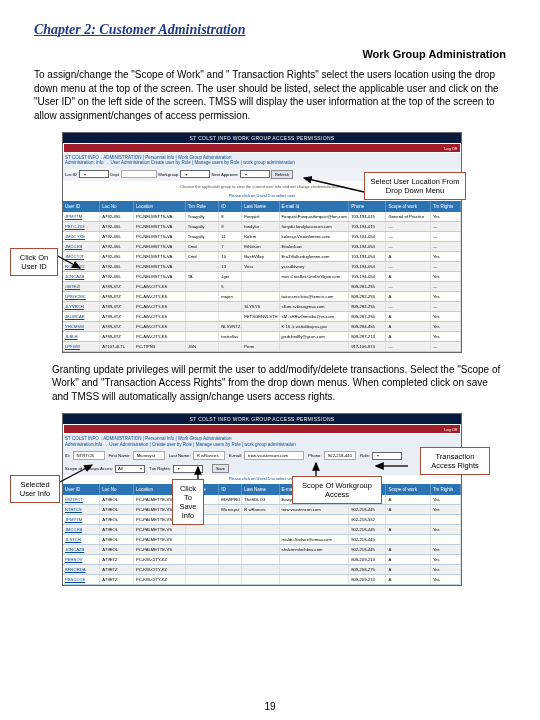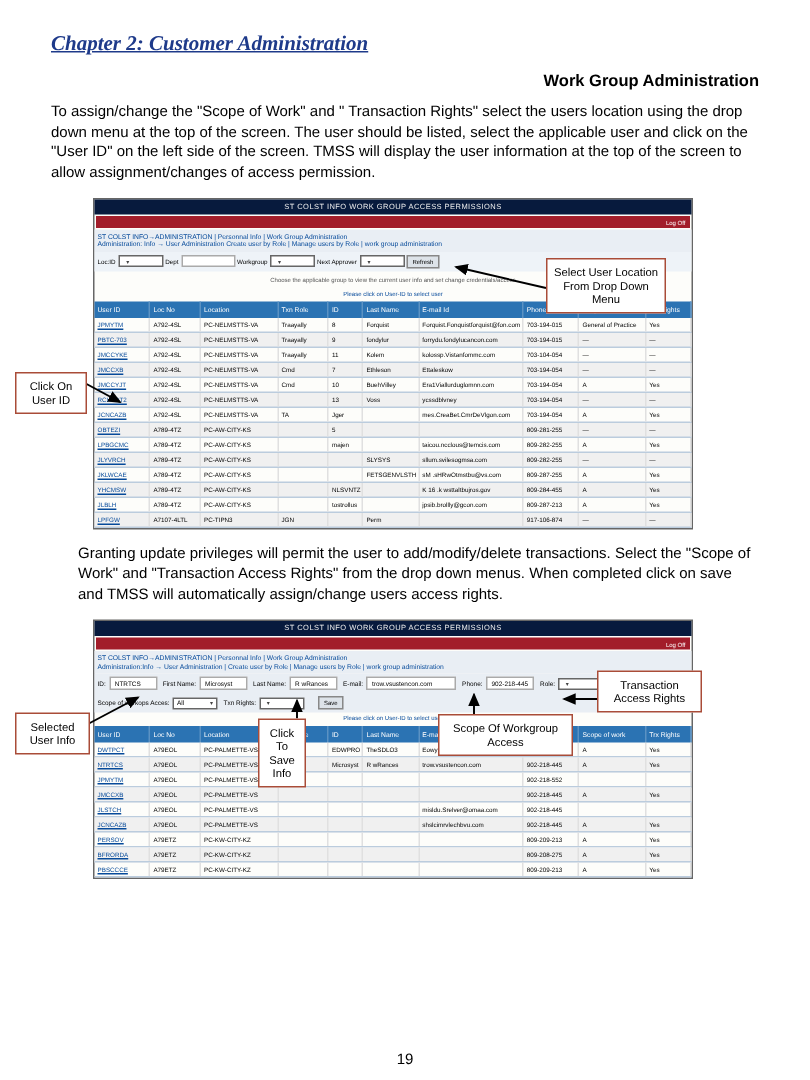--- a/index.html
+++ b/index.html
@@ -256,21 +256,21 @@
             <div style="flex:0.5"></div>
             <div style="flex:0.9">Perm</div>
             <div style="flex:1.8"></div>
             <div style="flex:0.9">917-106-874</div>
             <div style="flex:1.1">—</div>
             <div style="flex:0.7">—</div>
           </div>
         </div>
   </div>
 
-  <div class="annot" style="left:330px;top:40px;width:80px;">Select User Location From Drop Down Menu</div>
+  <div class="annot" style="left:330px;top:40px;width:102px;">Select User Location From Drop Down Menu</div>
   <svg class="arrow" style="left:266px;top:42px;width:70px;height:22px">
         <defs>
           <marker id="ah1" markerWidth="7" markerHeight="7" refX="6" refY="3" orient="auto">
             <path d="M0,0 L7,3 L0,6 Z" fill="#000"></path>
           </marker>
         </defs>
         <line x1="64" y1="18" x2="4" y2="4" stroke="#000" stroke-width="1.3" marker-end="url(#ah1)"></line>
       </svg>
 
   <div class="annot" style="left:-24px;top:116px;width:48px;">Click On User ID</div>
@@ -446,21 +446,21 @@
             <div style="flex:0.5"></div>
             <div style="flex:0.9"></div>
             <div style="flex:1.8"></div>
             <div style="flex:0.9">809-209-213</div>
             <div style="flex:1.1">A</div>
             <div style="flex:0.7">Yes</div>
           </div>
         </div>
   </div>
 
-  <div class="annot" style="left:364px;top:34px;width:70px;">Transaction Access Rights</div>
+  <div class="annot" style="left:386px;top:34px;width:70px;">Transaction Access Rights</div>
   <svg class="arrow" style="left:340px;top:46px;width:38px;height:14px">
         <line x1="34" y1="7" x2="2" y2="7" stroke="#000" stroke-width="1.3" marker-end="url(#ah1)"></line>
       </svg>
 
   <div class="annot" style="left:-24px;top:62px;width:50px;">Selected User Info</div>
   <svg class="arrow" style="left:24px;top:50px;width:38px;height:24px">
         <line x1="0" y1="20" x2="34" y2="2" stroke="#000" stroke-width="1.3" marker-end="url(#ah1)"></line>
       </svg>
 
   <div class="annot" style="left:138px;top:66px;width:32px;">Click To Save Info</div>

